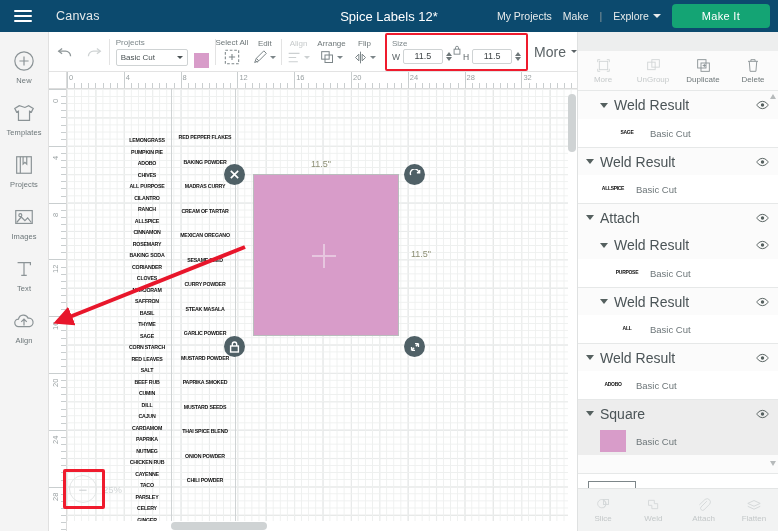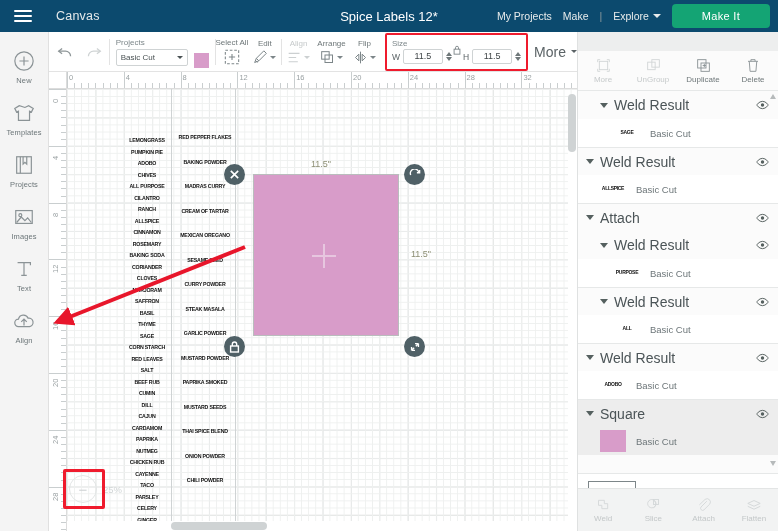--- a/index.html
+++ b/index.html
@@ -799,38 +799,38 @@
 
     <div class="blank-row" style="position:absolute; left:0; top:441px; width:201px;">
       <span class="blank-sw"></span>
       <span class="blank-lbl">Blank Canvas</span>
     </div>
 
     <div class="rbottom">
       <div class="rb-item">
         <span class="gl">
           <svg width="15" height="15" viewBox="0 0 18 18" fill="none" stroke="currentColor" stroke-width="1.1">
-            <path d="M3 4h7v4h4v6H7v-4H3z"></path>
-            </svg>
-        </span>
-        <span class="cap">Weld</span>
-      </div>
-      <div class="rb-item">
-        <span class="gl">
-          <svg width="15" height="15" viewBox="0 0 18 18" fill="none" stroke="currentColor" stroke-width="1.1">
             <circle cx="7" cy="8" r="5"></circle>
               <path d="M9 4a5 5 0 010 9"></path>
               <rect x="9" y="3" width="6" height="6"></rect>
             </svg>
         </span>
         <span class="cap">Slice</span>
       </div>
       <div class="rb-item">
         <span class="gl">
           <svg width="15" height="15" viewBox="0 0 18 18" fill="none" stroke="currentColor" stroke-width="1.1">
+            <path d="M3 4h7v4h4v6H7v-4H3z"></path>
+            </svg>
+        </span>
+        <span class="cap">Weld</span>
+      </div>
+      <div class="rb-item">
+        <span class="gl">
+          <svg width="15" height="15" viewBox="0 0 18 18" fill="none" stroke="currentColor" stroke-width="1.1">
             <path d="M13 5l-7 7a2.5 2.5 0 003.5 3.5l7-7a4 4 0 00-5.6-5.6L4 9.5"></path>
             </svg>
         </span>
         <span class="cap">Attach</span>
       </div>
       <div class="rb-item">
         <span class="gl">
           <svg width="16" height="14" viewBox="0 0 18 14" fill="none" stroke="currentColor" stroke-width="1.1">
             <path d="M9 2l7 3.2-7 3.2-7-3.2z"></path>
               <path d="M2 8.5L9 11.7l7-3.2"></path>

